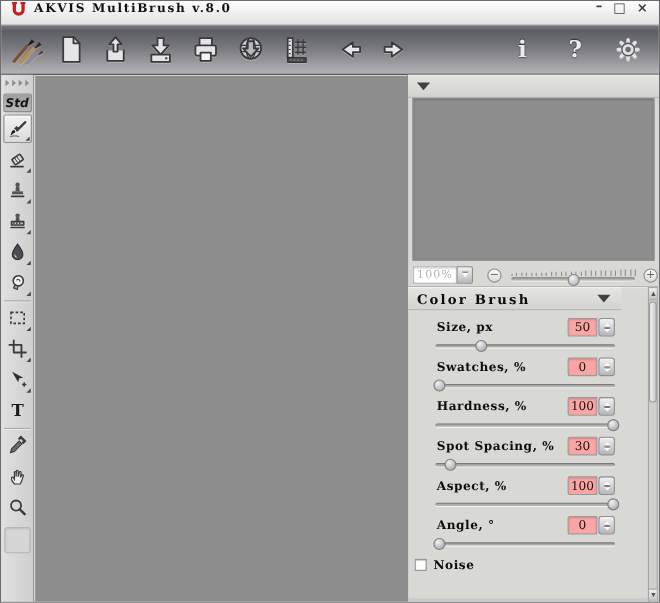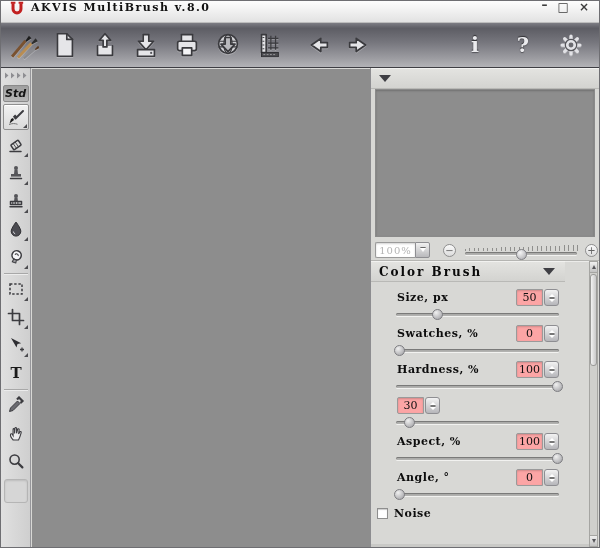--- a/index.html
+++ b/index.html
@@ -415,20 +415,21 @@
                 <i class="up"></i>
                 <i class="dn"></i>
               </span>
             </span>
           </div>
           <div class="slider">
             <span class="track"></span>
             <span class="thumb" style="left:calc(99% - 5px)"></span>
           </div>
           <div class="param-row">
+            <span class="plabel">Spot Spacing, %</span>
             <span class="spinbox">
               <span class="field">30</span>
               <span class="spin">
                 <i class="up"></i>
                 <i class="dn"></i>
               </span>
             </span>
           </div>
           <div class="slider">
             <span class="track"></span>

